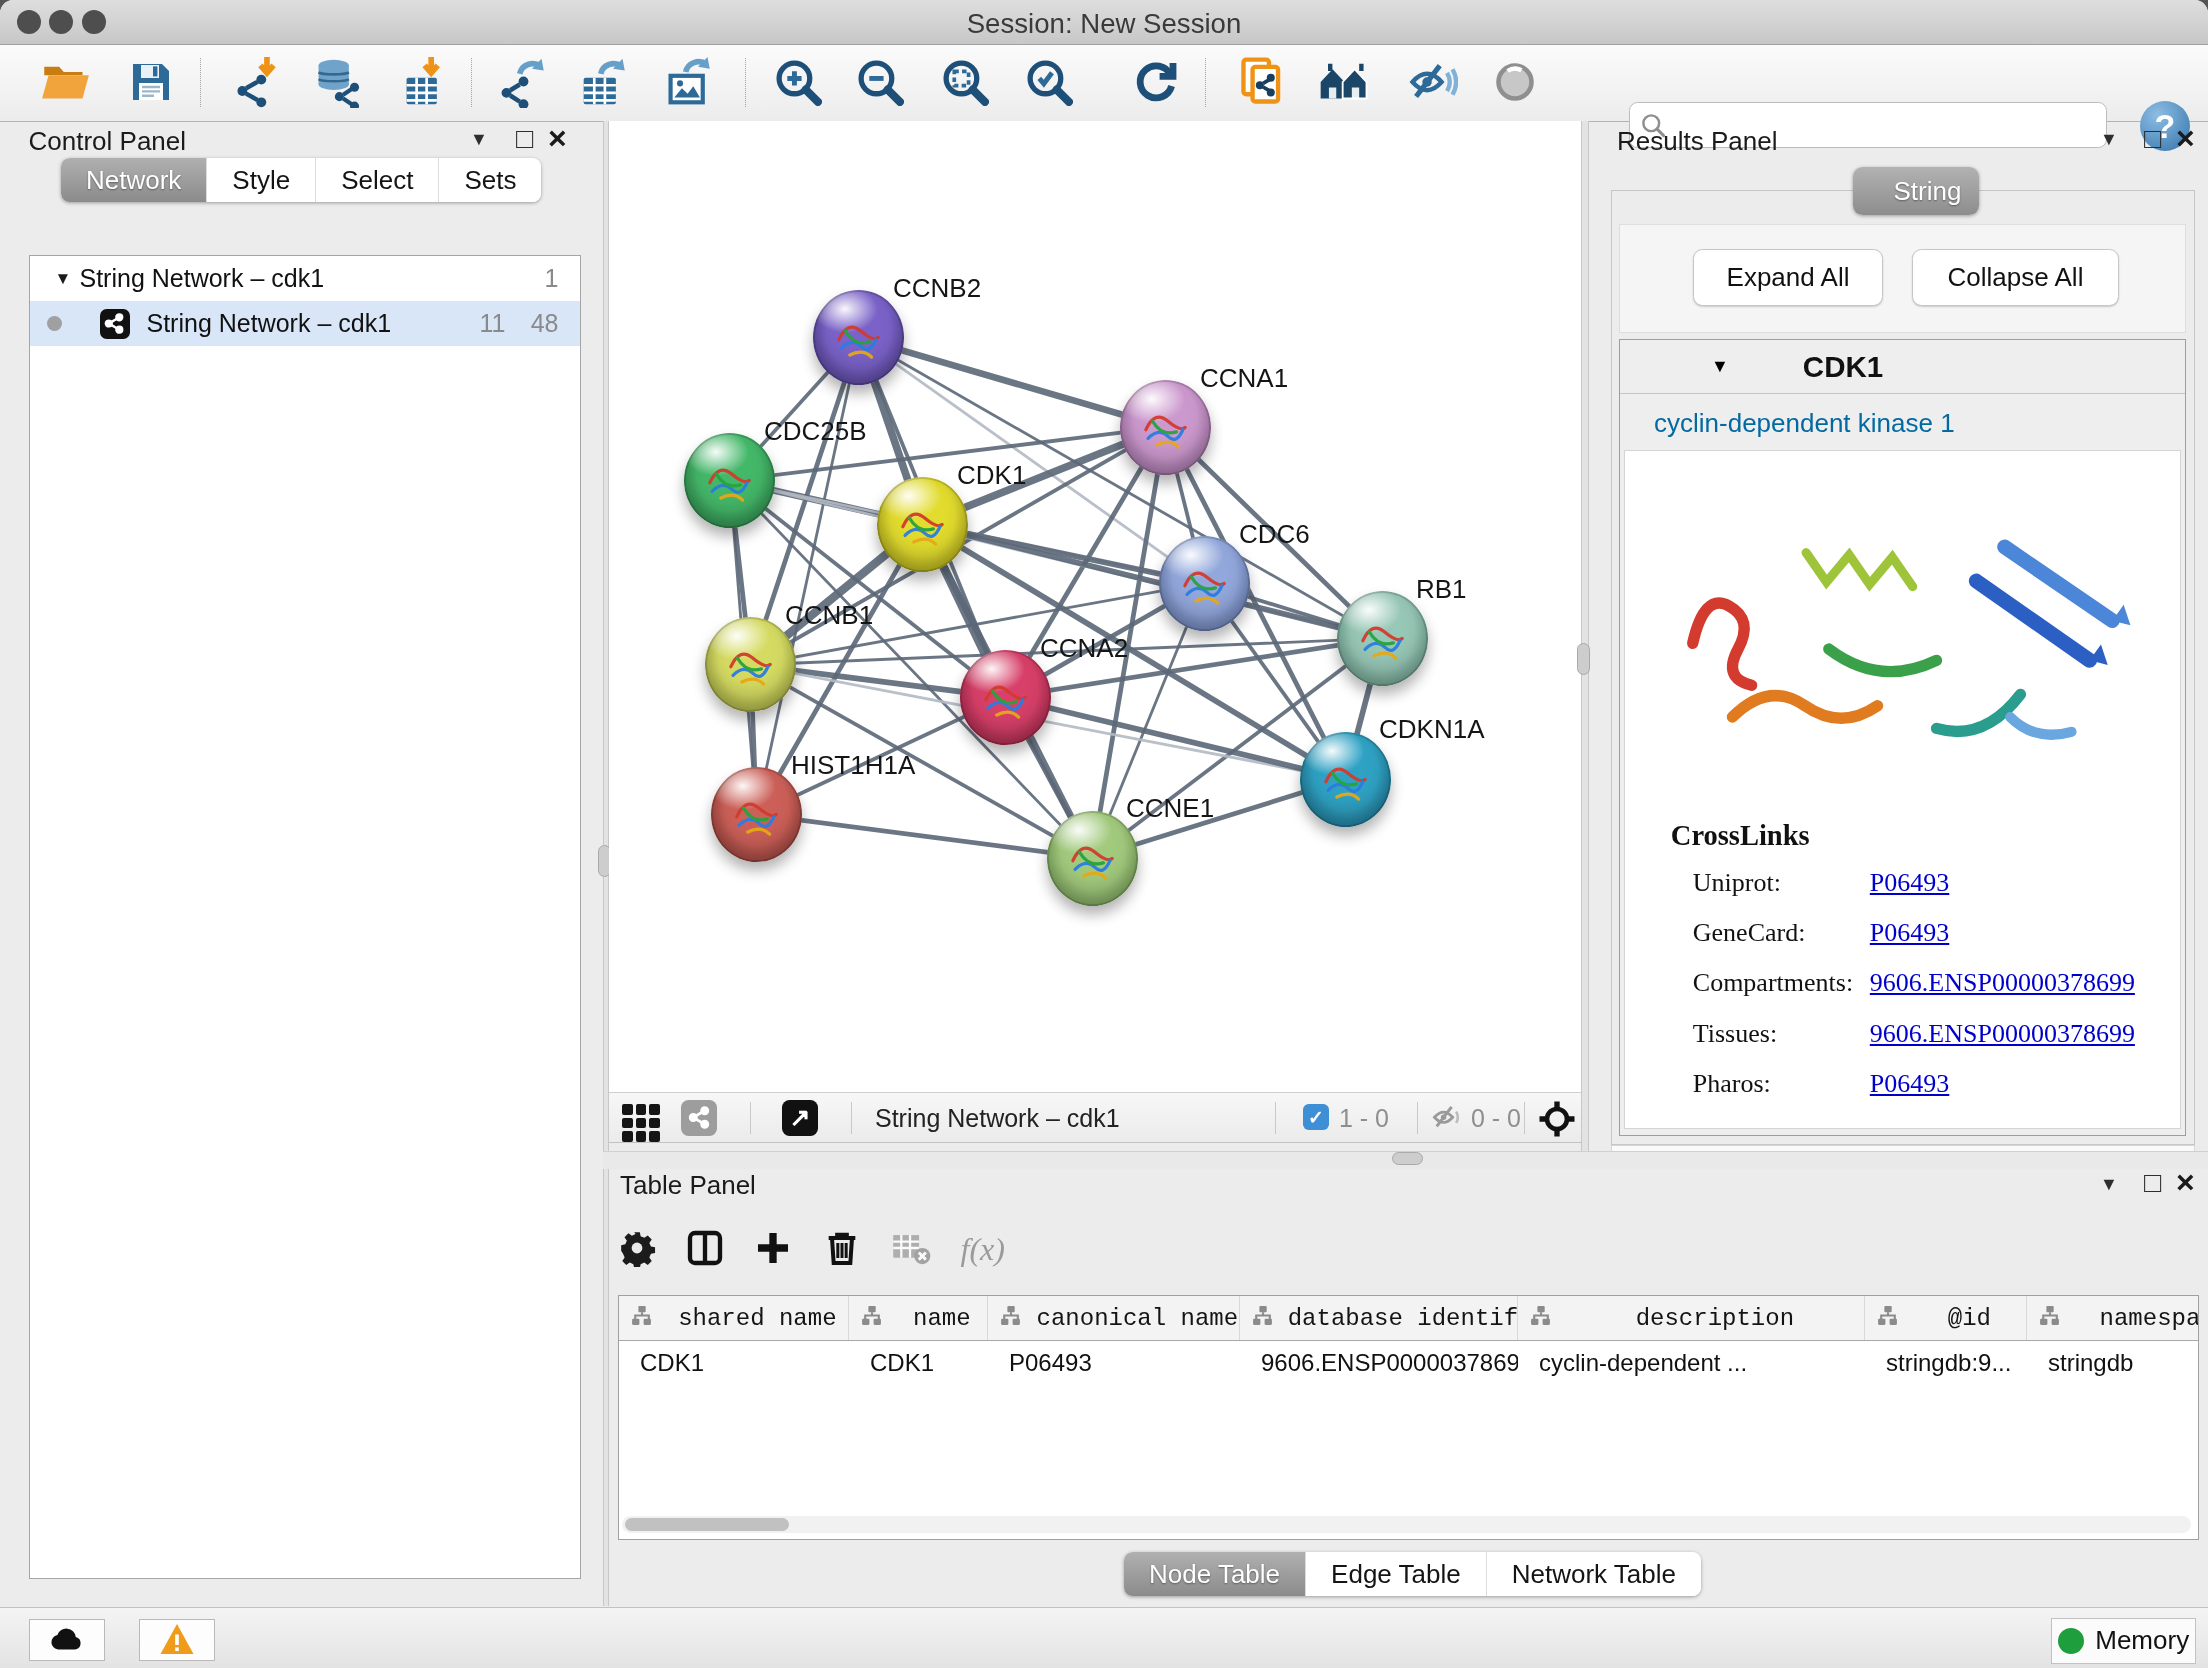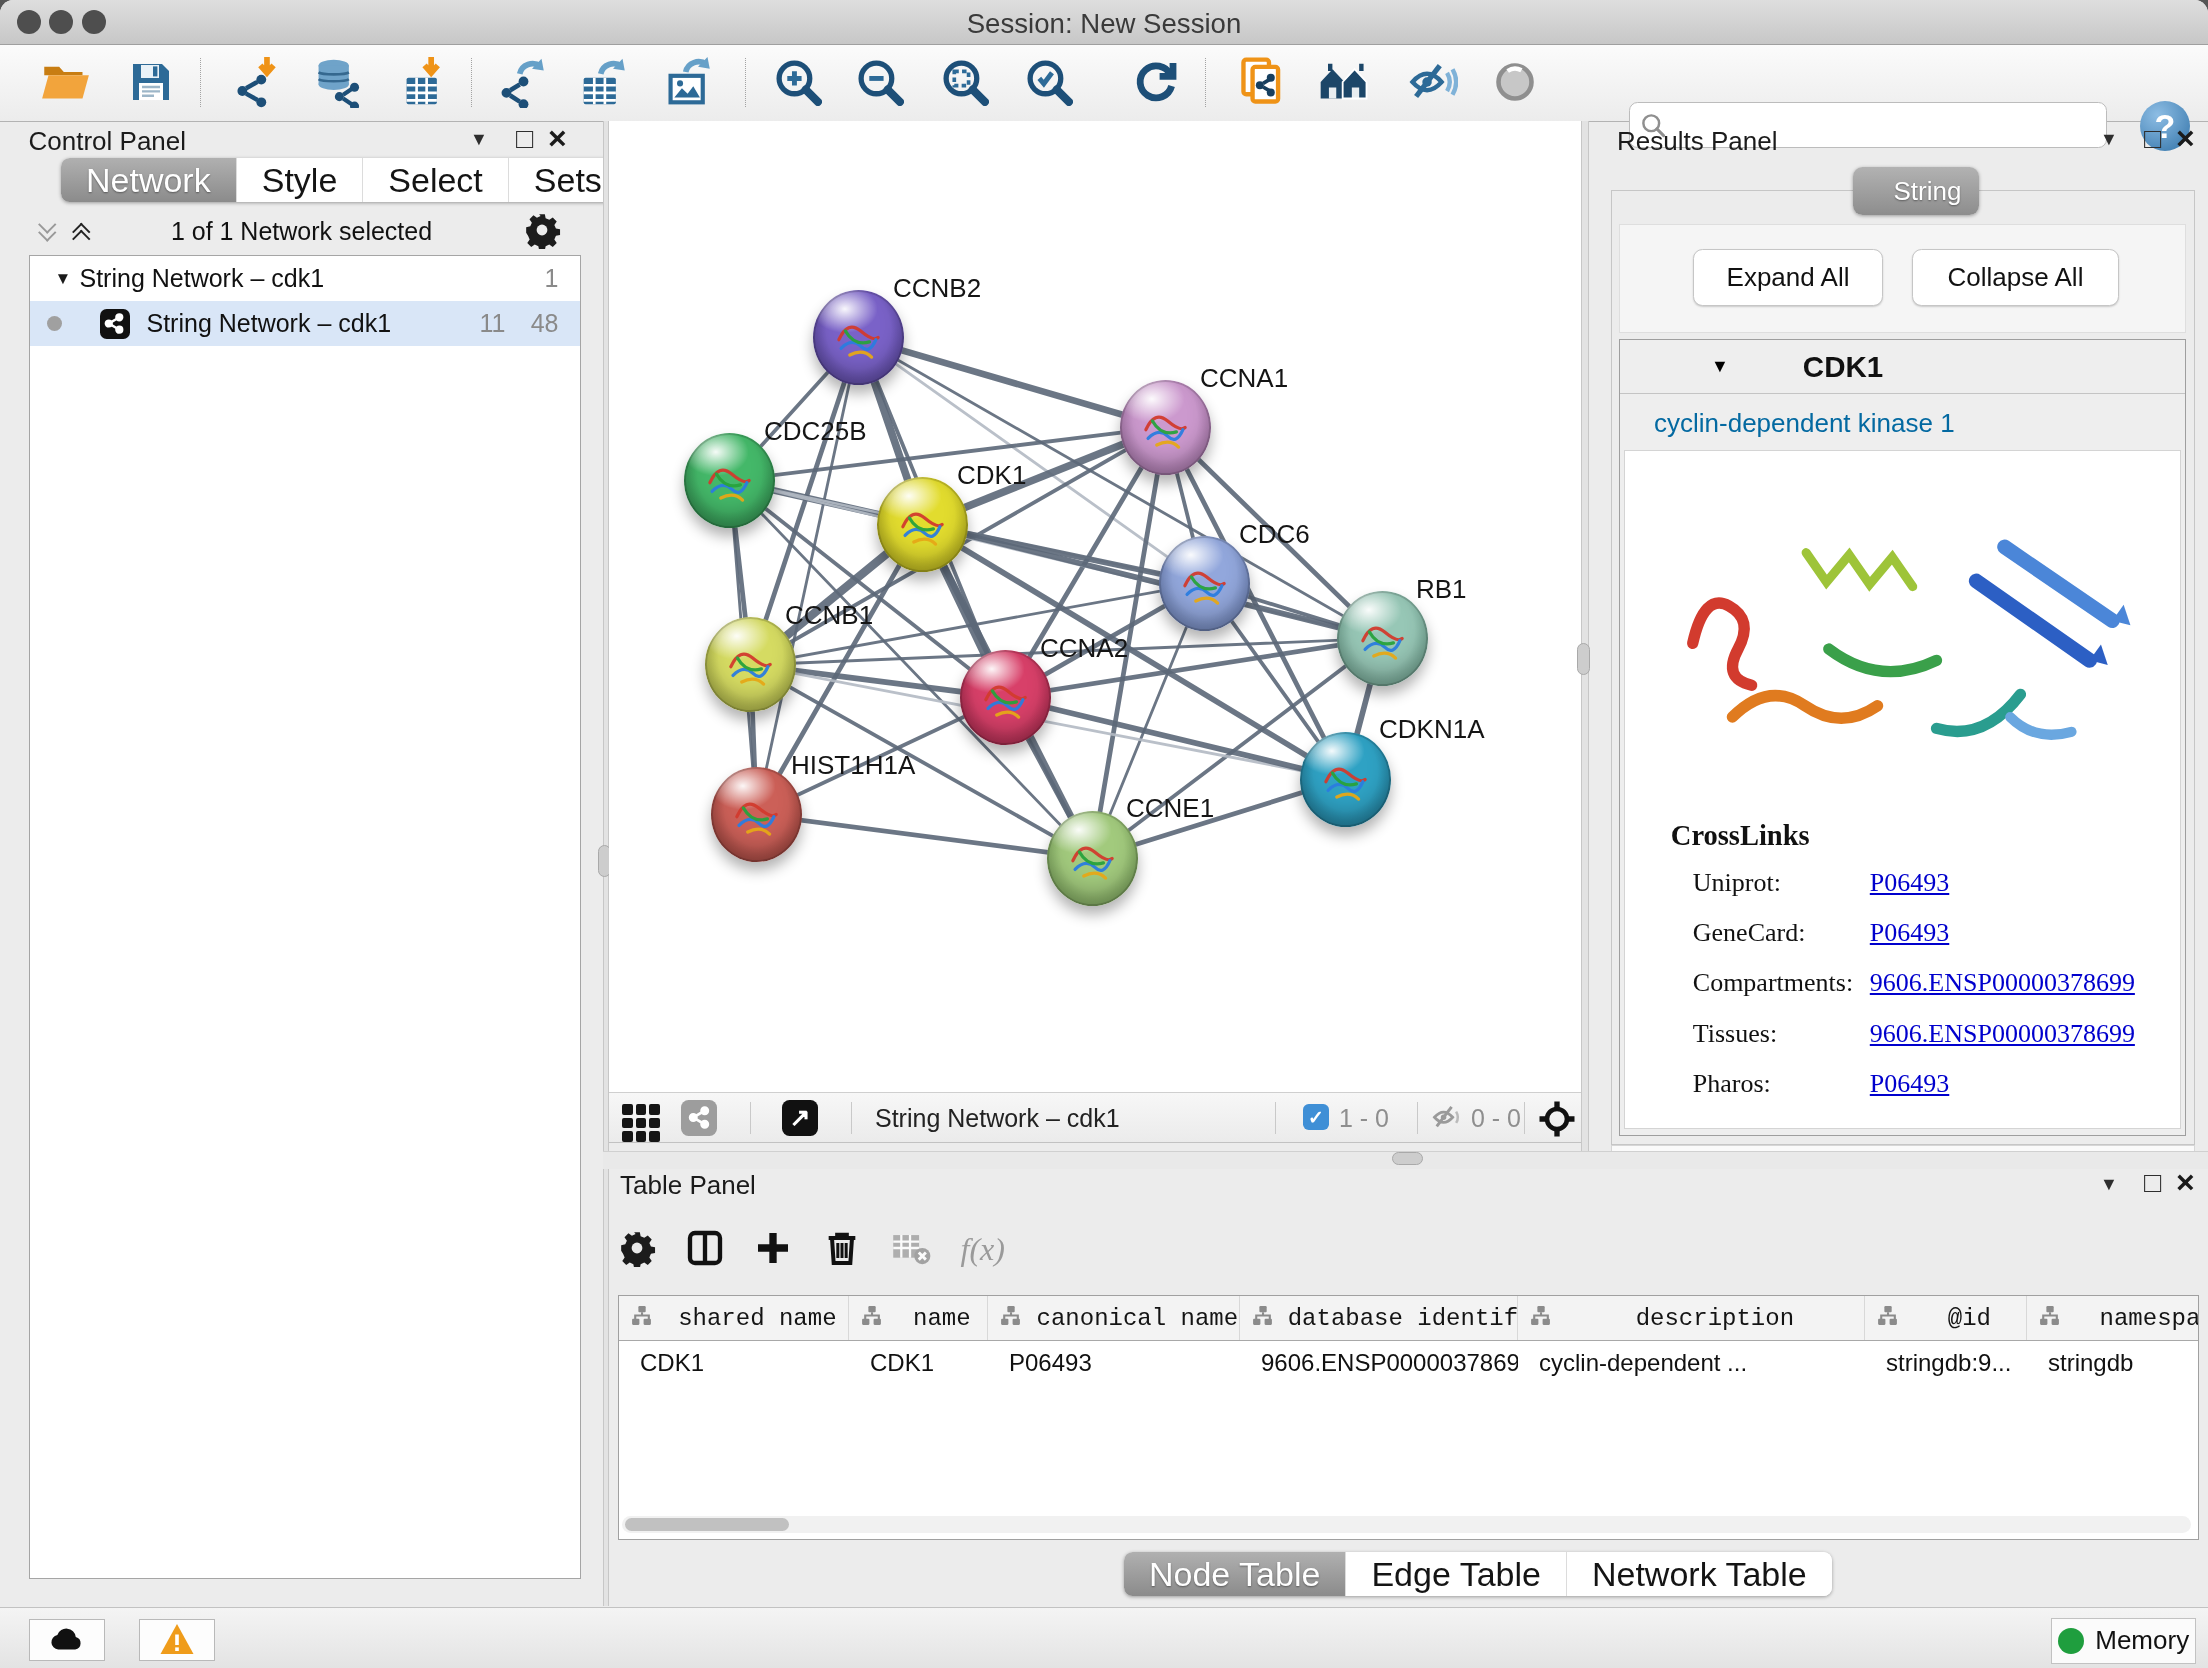--- a/index.html
+++ b/index.html
@@ -25,21 +25,21 @@
         font-weight:bold;display:flex;align-items:center;justify-content:center;}
   
   .ptitle{position:absolute;font-size:26px;color:#1b1b1b;}
   .pctl{position:absolute;color:#2e2e2e;cursor:default;}
   .tri{font-size:18px;color:#2e2e2e;}
   .sq{font-size:28.5px;color:#2e2e2e;}
   .xx{font-size:32px;font-weight:900;color:#1b1b1b;line-height:25px;}
   
   .segwrap{position:absolute;display:inline-flex;height:44px;border-radius:8.6px;overflow:hidden;
            background:#fff;box-shadow:0 1px 3.8px rgba(0,0,0,.35);}
-  .seg{display:flex;align-items:center;padding:0 25px;font-size:34px;color:#141414;
+  .seg{display:flex;align-items:center;padding:0 25px;font-size:26px;color:#141414;
        background:#fff;border-right:1px solid #dcdcdc;white-space:nowrap;}
   .seg:last-child{border-right:0;}
   .seg.sel{background:linear-gradient(#b0b0b0,#8b8b8b);color:#fff;text-shadow:0 1px 1.9px rgba(0,0,0,.4);}
   
   .cp-info{position:absolute;left:0px;top:207px;width:603px;height:49px;}
   .chd{position:relative;width:23px;height:25px;display:inline-block;}
   .chd i{position:absolute;left:4.8px;width:10.5px;height:10.5px;border-right:2.9px solid #999;
          border-bottom:2.9px solid #999;transform:rotate(45deg);}
   .chd.up i{border-color:#222;transform:rotate(-135deg);}
   .cp-list{position:absolute;left:28.5px;top:255px;width:550px;height:1322px;background:#fff;
@@ -302,37 +302,20 @@
   <div class="pctl sq" style="left:516px;top:122px">□</div>
   <div class="pctl xx" style="left:548px;top:126px">×</div>
 
   <div class="segwrap" style="left:61px;top:158px" id="cp-tabs">
       <div class="seg sel">Network</div>
       <div class="seg">Style</div>
       <div class="seg">Select</div>
       <div class="seg">Sets</div>
     </div>
 
-  <div class="cp-info">
-    <span class="chd" style="position:absolute;left:36px;top:11.4px">
-        <i style="top:0"></i>
-        <i style="top:7.6px"></i>
-      </span>
-    <span class="chd up" style="position:absolute;left:70px;top:11.4px">
-        <i style="top:7.6px"></i>
-        <i style="top:15px"></i>
-      </span>
-    <span style="position:absolute;left:0;width:603px;text-align:center;top:9.5px;font-size:25px;color:#111">1 of 1 Network selected</span>
-    <span style="position:absolute;left:523px;top:3.8px">
-      <svg viewBox="0 0 24 24" width="38" height="38">
-          <path fill="#1c1c1c" d="M10.2 2h3.6l.5 2.6 2.3 1 2.2-1.5 2.5 2.5-1.5 2.2 1 2.3 2.6.5v3.6l-2.6.5-1 2.3 1.5 2.2-2.5 2.5-2.2-1.5-2.3 1-.5 2.6h-3.6l-.5-2.6-2.3-1-2.2 1.5-2.5-2.5 1.5-2.2-1-2.3L2 13.8v-3.6l2.6-.5 1-2.3-1.5-2.2 2.5-2.5 2.2 1.5 2.3-1z"></path>
-          <circle cx="12" cy="12" r="3.4" fill="#ececec"></circle>
-        </svg>
-    </span>
-  </div>
 
   <div class="cp-list">
     <div class="trow">
       <span style="width:25px;margin-left:25px;font-size:17px;color:#1a1a1a">▼</span>
       <span style="flex:1">String Network – cdk1</span>
       <span class="cnt" style="margin-right:21px">1</span>
     </div>
     <div class="trow sel">
       <span class="gdot" style="margin-left:17px"></span>
       <span class="shsq" style="margin-left:38px">

